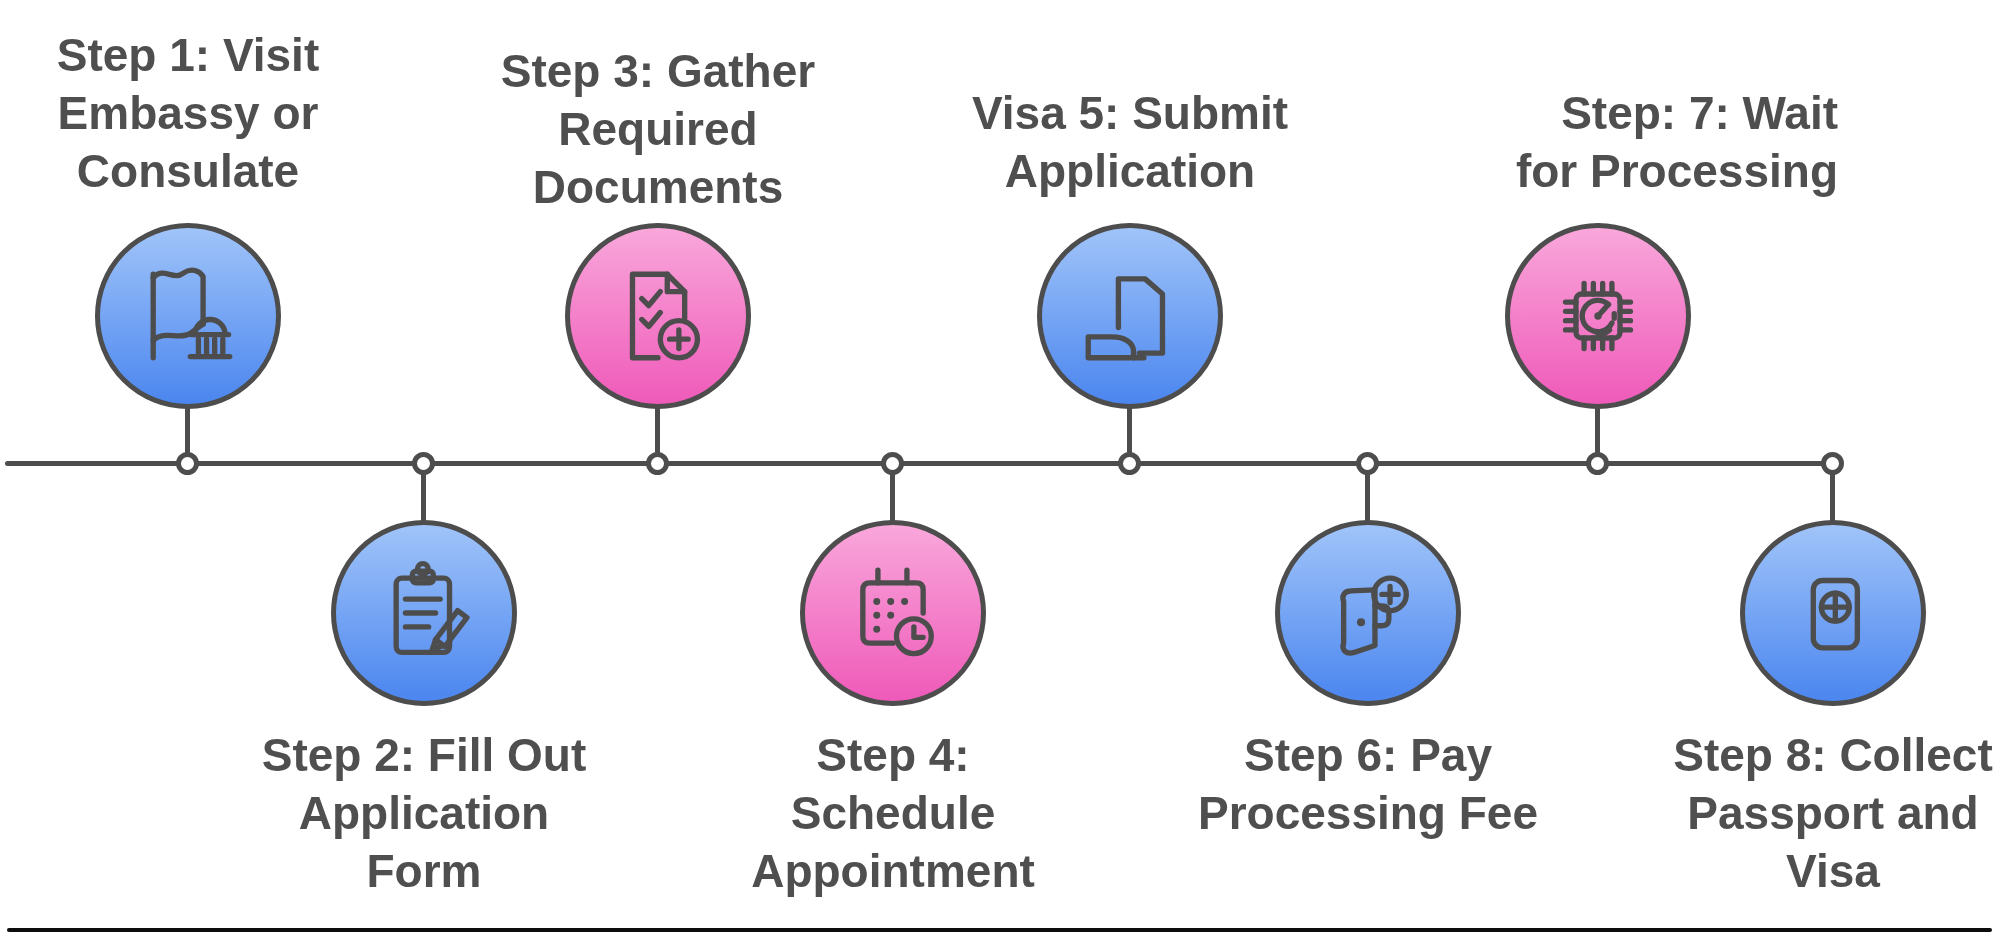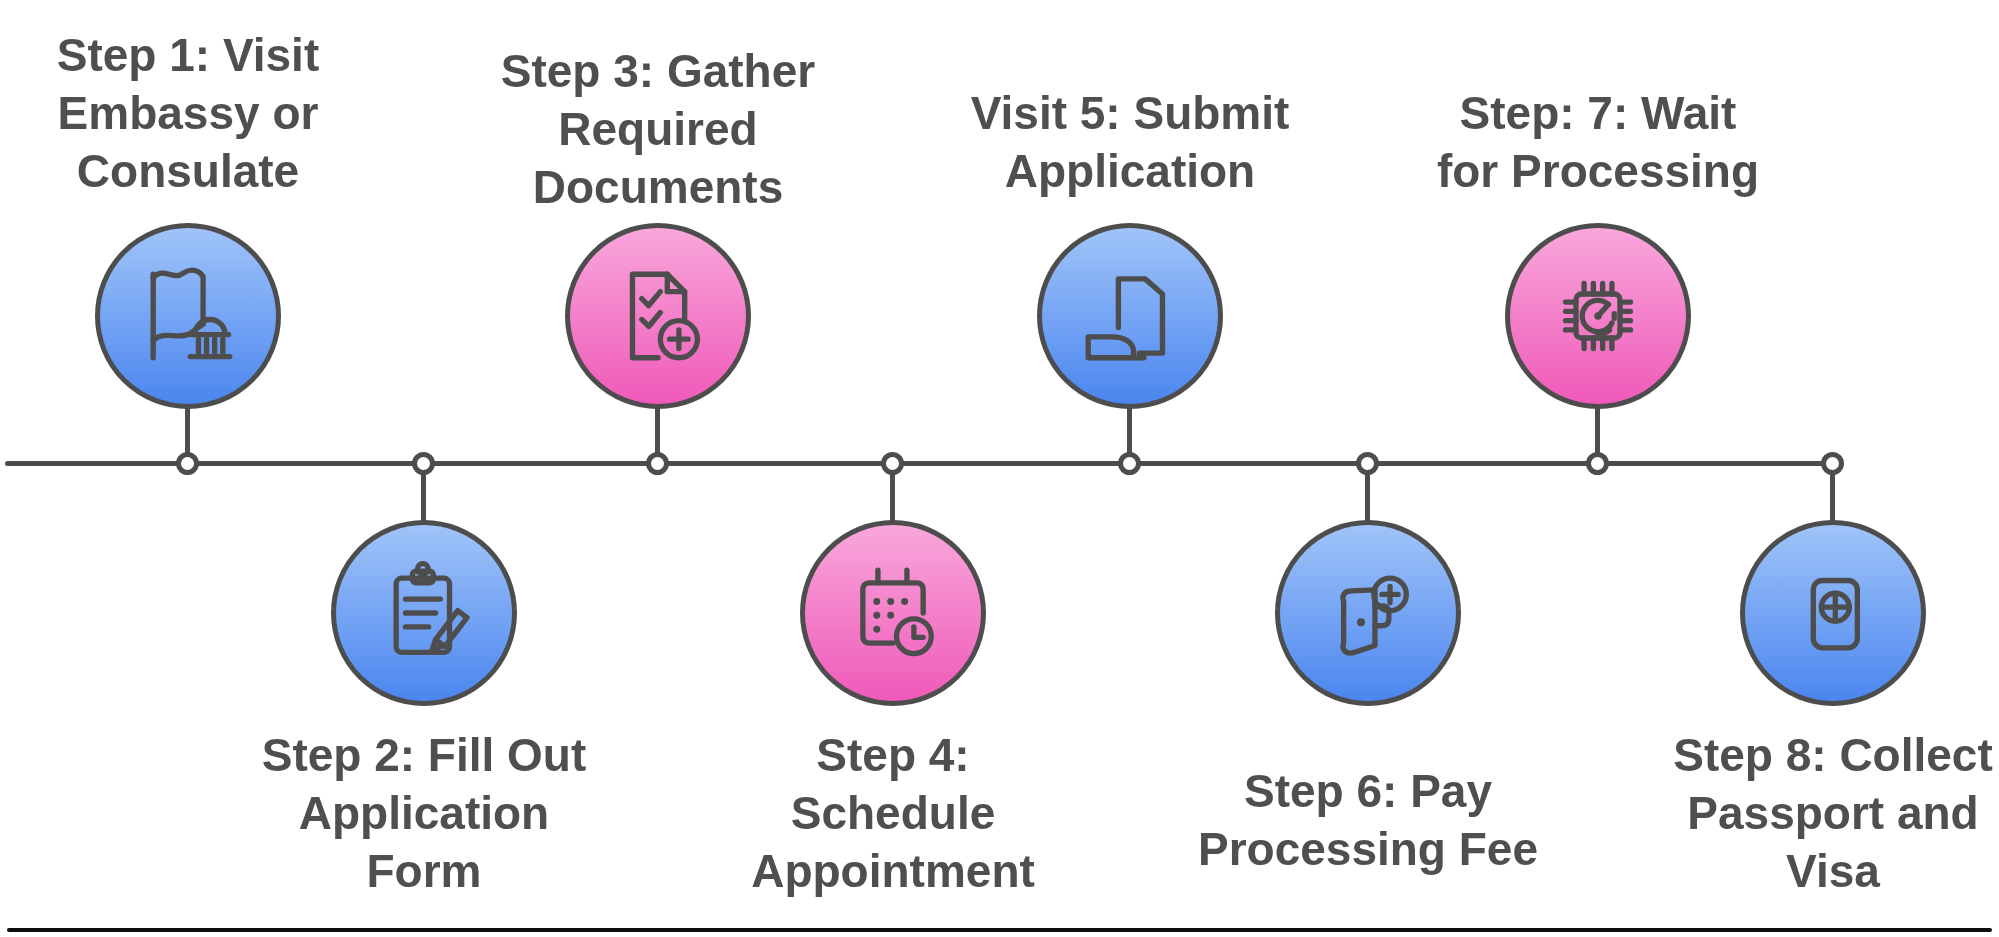--- a/index.html
+++ b/index.html
@@ -111,21 +111,21 @@
         <circle class="stk" cx="68" cy="70" r="15"></circle>
         <path class="stk" d="M68 62 V71 H76"></path>
       </svg>
     </div>
     <div class="step-label" style="left:653px;top:726px;text-align:center;">Step 4:
 Schedule
 Appointment</div>
   </div>
 
   <div>
-    <div class="step-label" style="left:890px;top:84px;">Visit 5: Submit
+    <div class="step-label" style="left:890px;top:84px;">Visa 5: Submit
 Application</div>
     <div class="stem" style="left:1127px;top:405px;height:58px;"></div>
     <div class="node-dot" style="left:1118px;top:452px;"></div>
     <div class="step-circle blue" style="left:1037px;top:223px;">
       <svg viewBox="0 0 100 100">
         <path class="stk" d="M40 60 V18 H63 L78 31 V82 H58"></path>
         <path class="stk" d="M14 86 V68 H34 C46 68 52 73 53 79 L53 86 Z"></path>
         <path class="stk" d="M53 86 H62"></path>
       </svg>
     </div>
@@ -136,26 +136,26 @@
     <div class="node-dot" style="left:1356px;top:452px;"></div>
     <div class="step-circle blue" style="left:1275px;top:520px;">
       <svg viewBox="0 0 100 100">
         <path class="stk" d="M29 40 C27 35 30 31 35 31 L56 30 V78 L38 84 C31 86 27 82 29 76 Z"></path>
         <circle class="dotfill" cx="44" cy="58" r="3.5"></circle>
         <path class="stk" d="M56 44 H62 Q68 44 68 50 V55 Q68 61 62 61 H56"></path>
         <circle class="stk" cx="69" cy="34" r="14"></circle>
         <path class="stk" d="M69 27 V41 M62 34 H76"></path>
       </svg>
     </div>
-    <div class="step-label" style="left:1128px;top:726px;margin-top:36px;">Step 6: Pay
+    <div class="step-label" style="left:1128px;top:726px;">Step 6: Pay
 Processing Fee</div>
   </div>
 
   <div>
-    <div class="step-label" style="left:1358px;top:84px;">Step: 7: Wait
+    <div class="step-label" style="left:1358px;top:84px;text-align:right;">Step: 7: Wait
 for Processing</div>
     <div class="stem" style="left:1595px;top:405px;height:58px;"></div>
     <div class="node-dot" style="left:1586px;top:452px;"></div>
     <div class="step-circle pink" style="left:1505px;top:223px;">
       <svg viewBox="0 0 100 100">
         <rect class="stk" x="31" y="31" width="38" height="38" rx="5"></rect>
         <path class="stk" d="M38 22 V31 M46 22 V31 M54 22 V31 M62 22 V31"></path>
         <path class="stk" d="M38 69 V78 M46 69 V78 M54 69 V78 M62 69 V78"></path>
         <path class="stk" d="M22 38 H31 M22 46 H31 M22 54 H31 M22 62 H31"></path>
         <path class="stk" d="M69 38 H78 M69 46 H78 M69 54 H78 M69 62 H78"></path>

